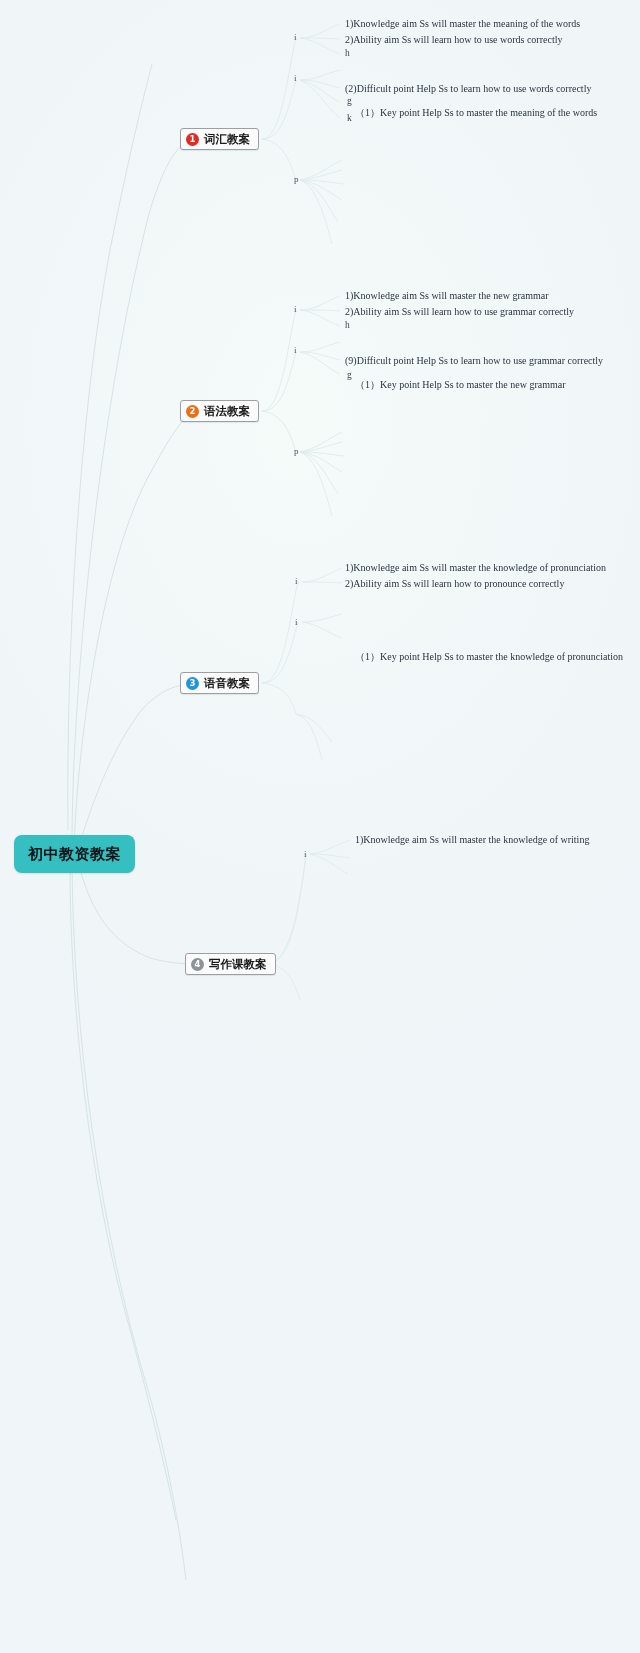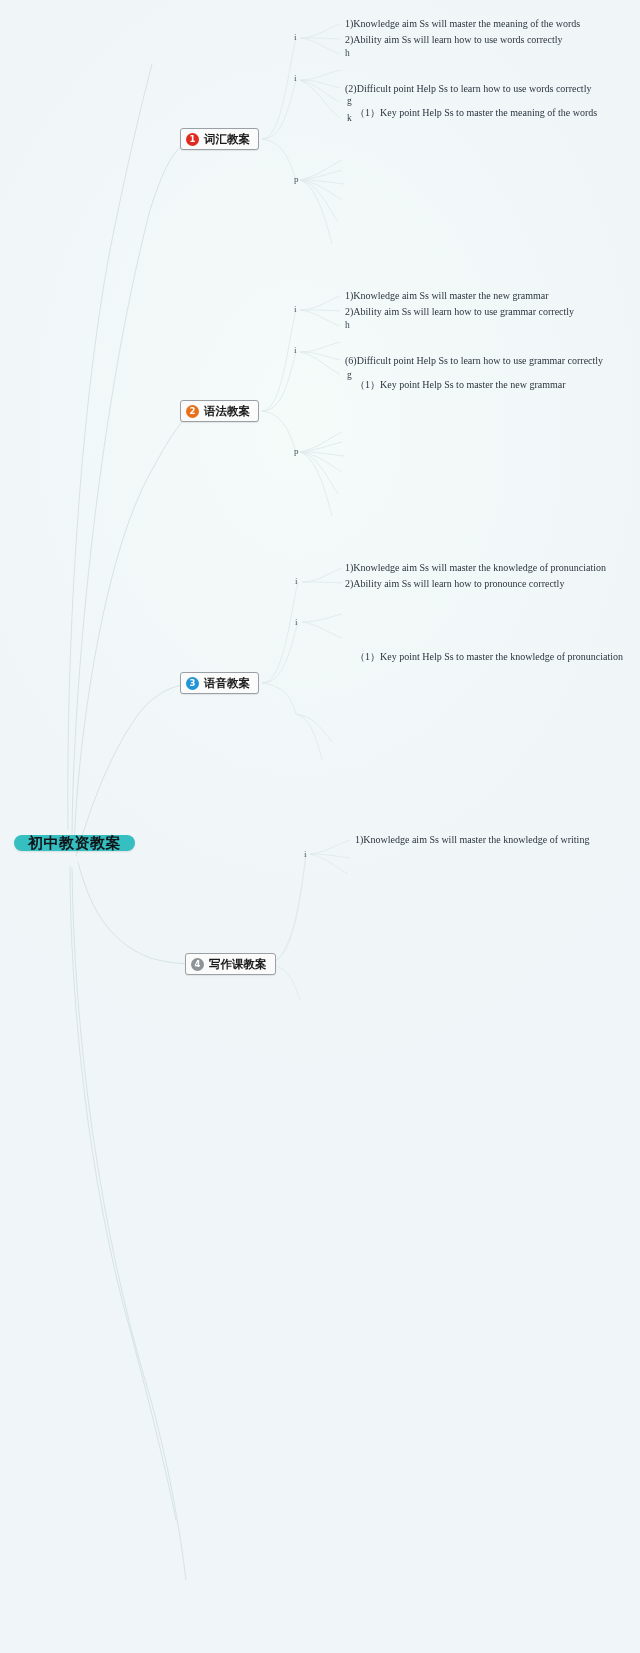--- a/index.html
+++ b/index.html
@@ -36,21 +36,21 @@
   
   .node {
     position: absolute;
     box-sizing: border-box;
     white-space: nowrap;
   }
 
   .root-node {
     left: 14px;
     top: 835px;
-    height: 16px;
+    height: 38px;
     padding: 0 14px;
     display: flex;
     align-items: center;
     background: #35bfc0;
     border-radius: 8px;
     color: #101418;
     font-family: "DejaVu Sans", sans-serif;
     font-weight: 700;
     font-size: 15px;
     letter-spacing: 0.5px;
@@ -224,21 +224,21 @@
 
 <span class="stub" style="left:294px; top:304px;">i</span>
 <span class="stub" style="left:294px; top:345px;">i</span>
 <span class="stub" style="left:294px; top:446px;">p</span>
 
 <div class="leaf" style="left:345px; top:289px;">1)Knowledge aim Ss will master the new grammar</div>
 <div class="leaf" style="left:345px; top:305px;text-align:center;">2)Ability aim Ss will learn how to use grammar correctly</div>
 <span class="frag" style="left:345px; top:320px;">h</span>
 
 <div class="leaf indented" style="left:345px; top:337px;">（1）Key point Help Ss to master the new grammar</div>
-<div class="leaf" style="left:345px; top:354px;">(6)Difficult point Help Ss to learn how to use grammar correctly</div>
+<div class="leaf" style="left:345px; top:354px;">(9)Difficult point Help Ss to learn how to use grammar correctly</div>
 <span class="frag" style="left:347px; top:370px;">g</span>
 
 <div class="node branch-node" style="left:180px; top:672px;">
   <span class="badge" style="background:#2196d6;">3</span>
   <span>语音教案</span>
 </div>
 
 <span class="stub" style="left:295px; top:576px;">i</span>
 <span class="stub" style="left:295px; top:617px;">i</span>
 

